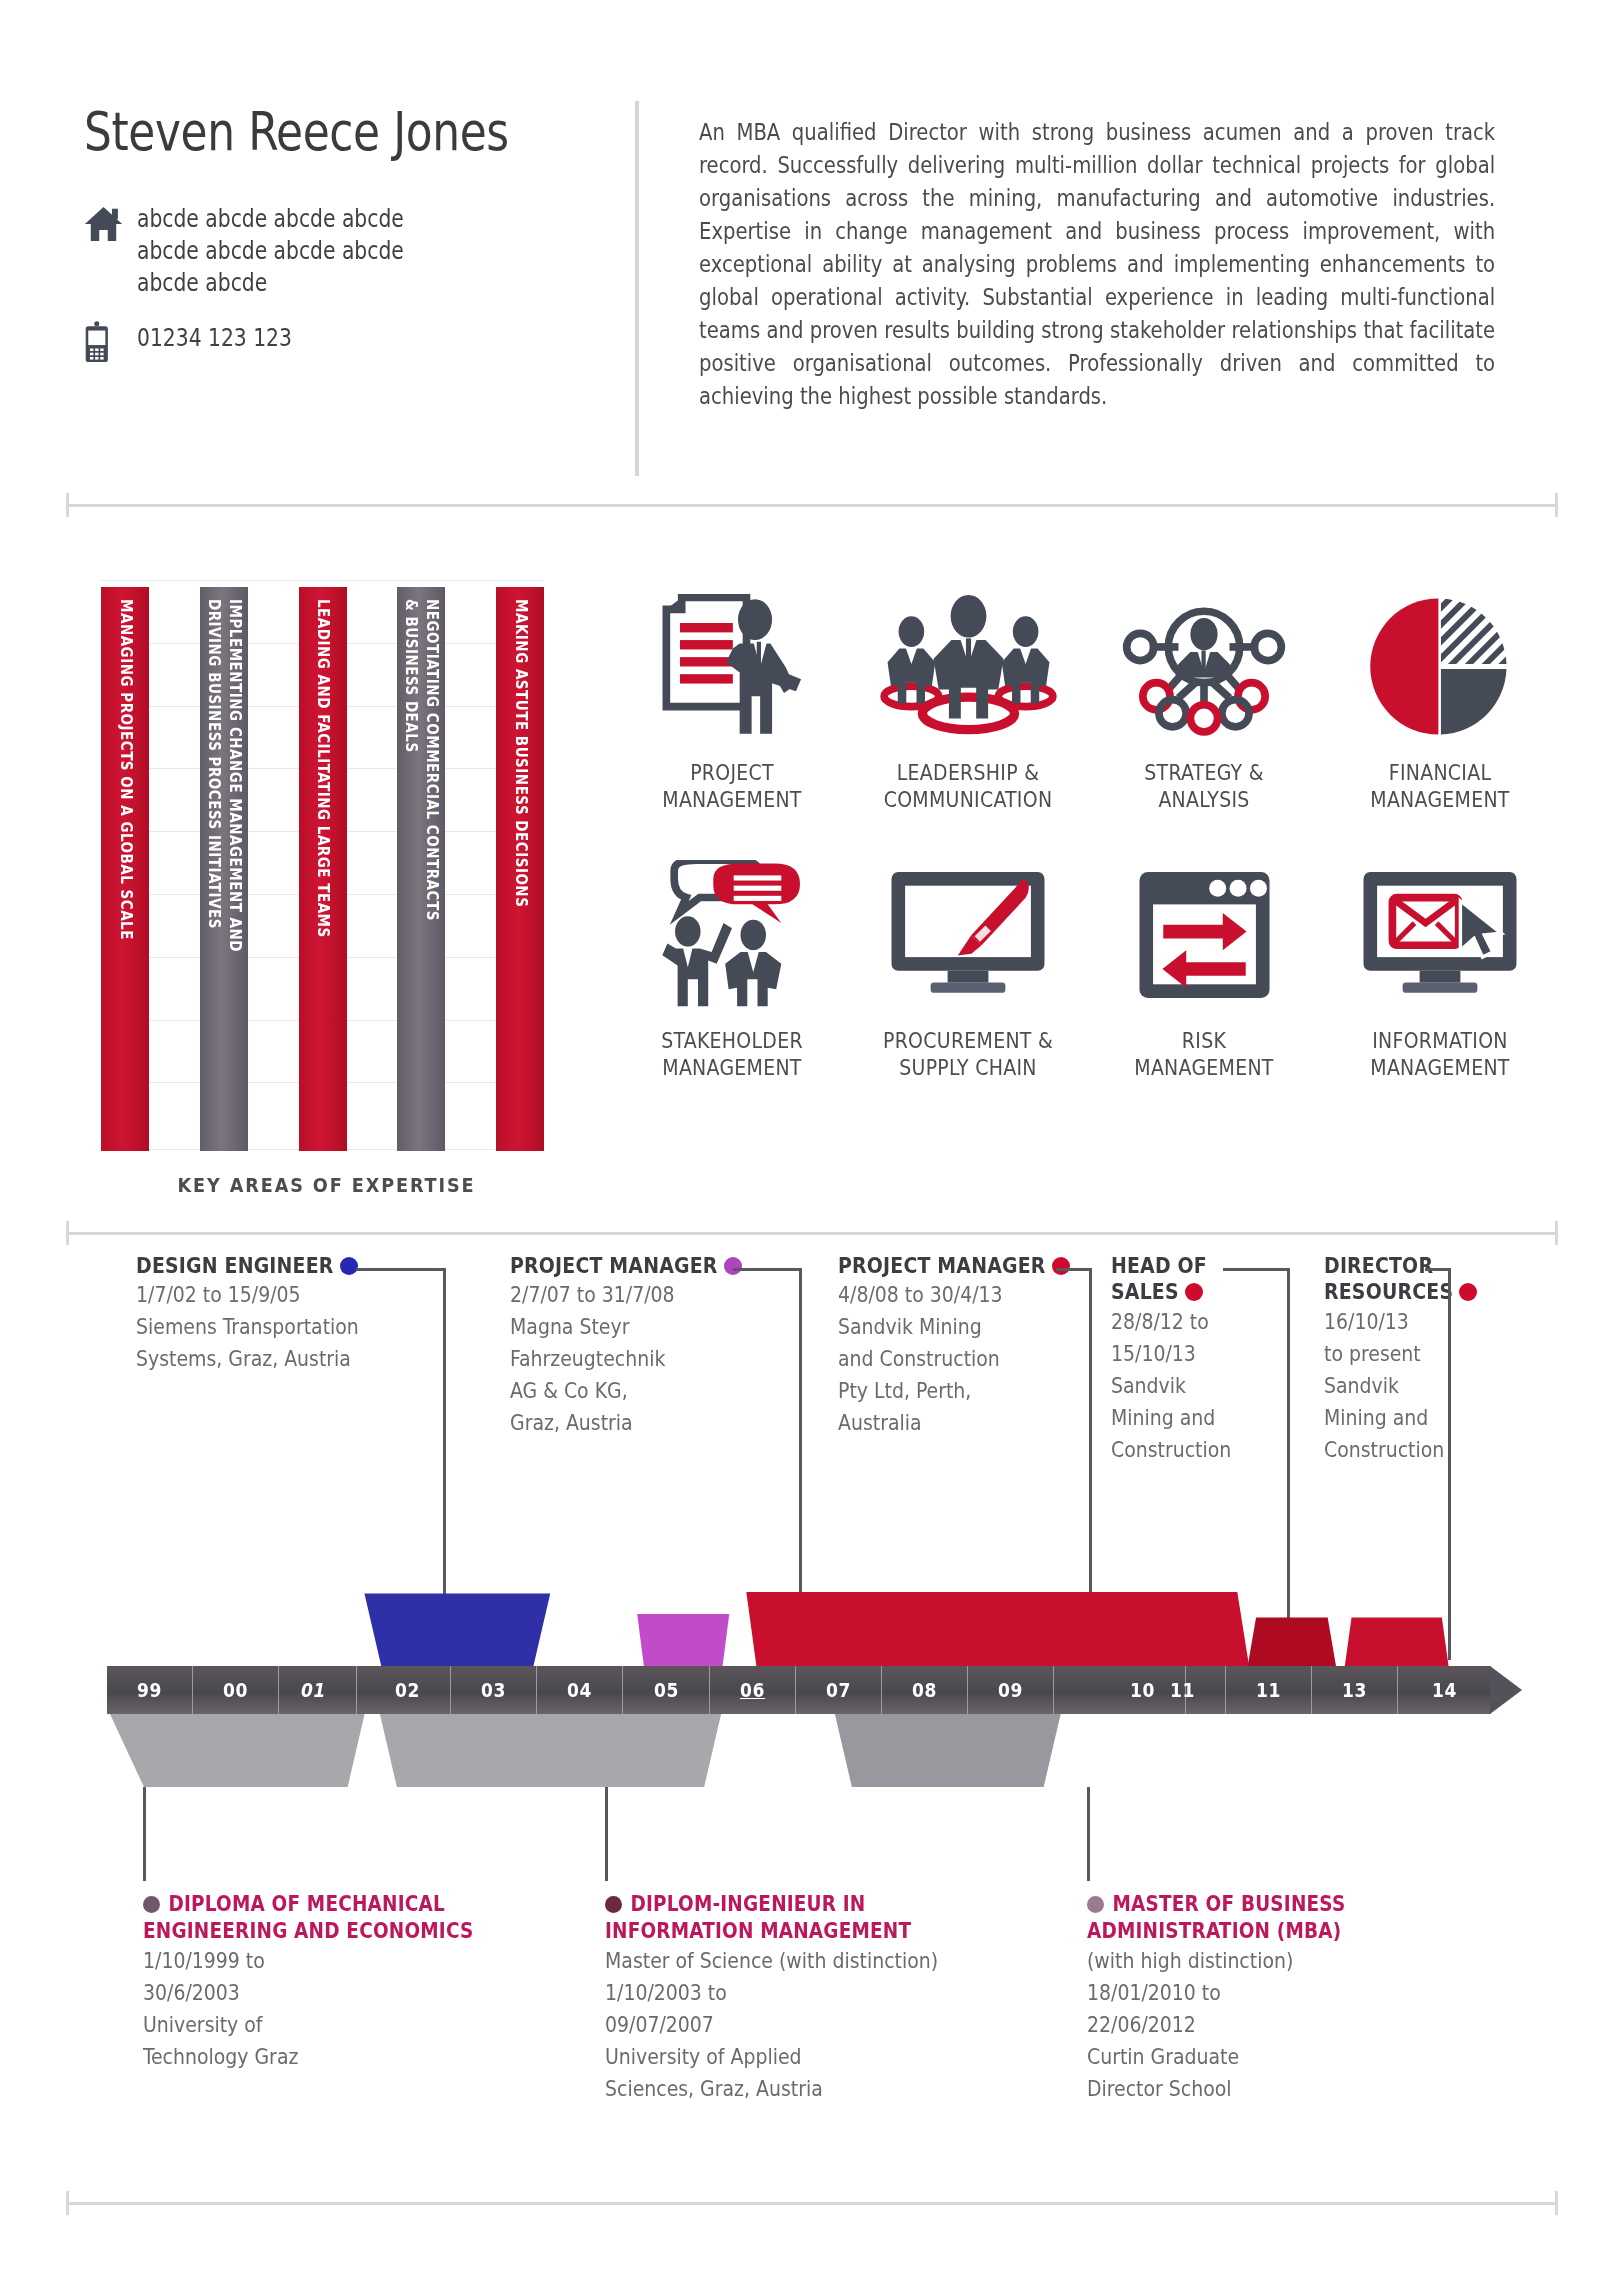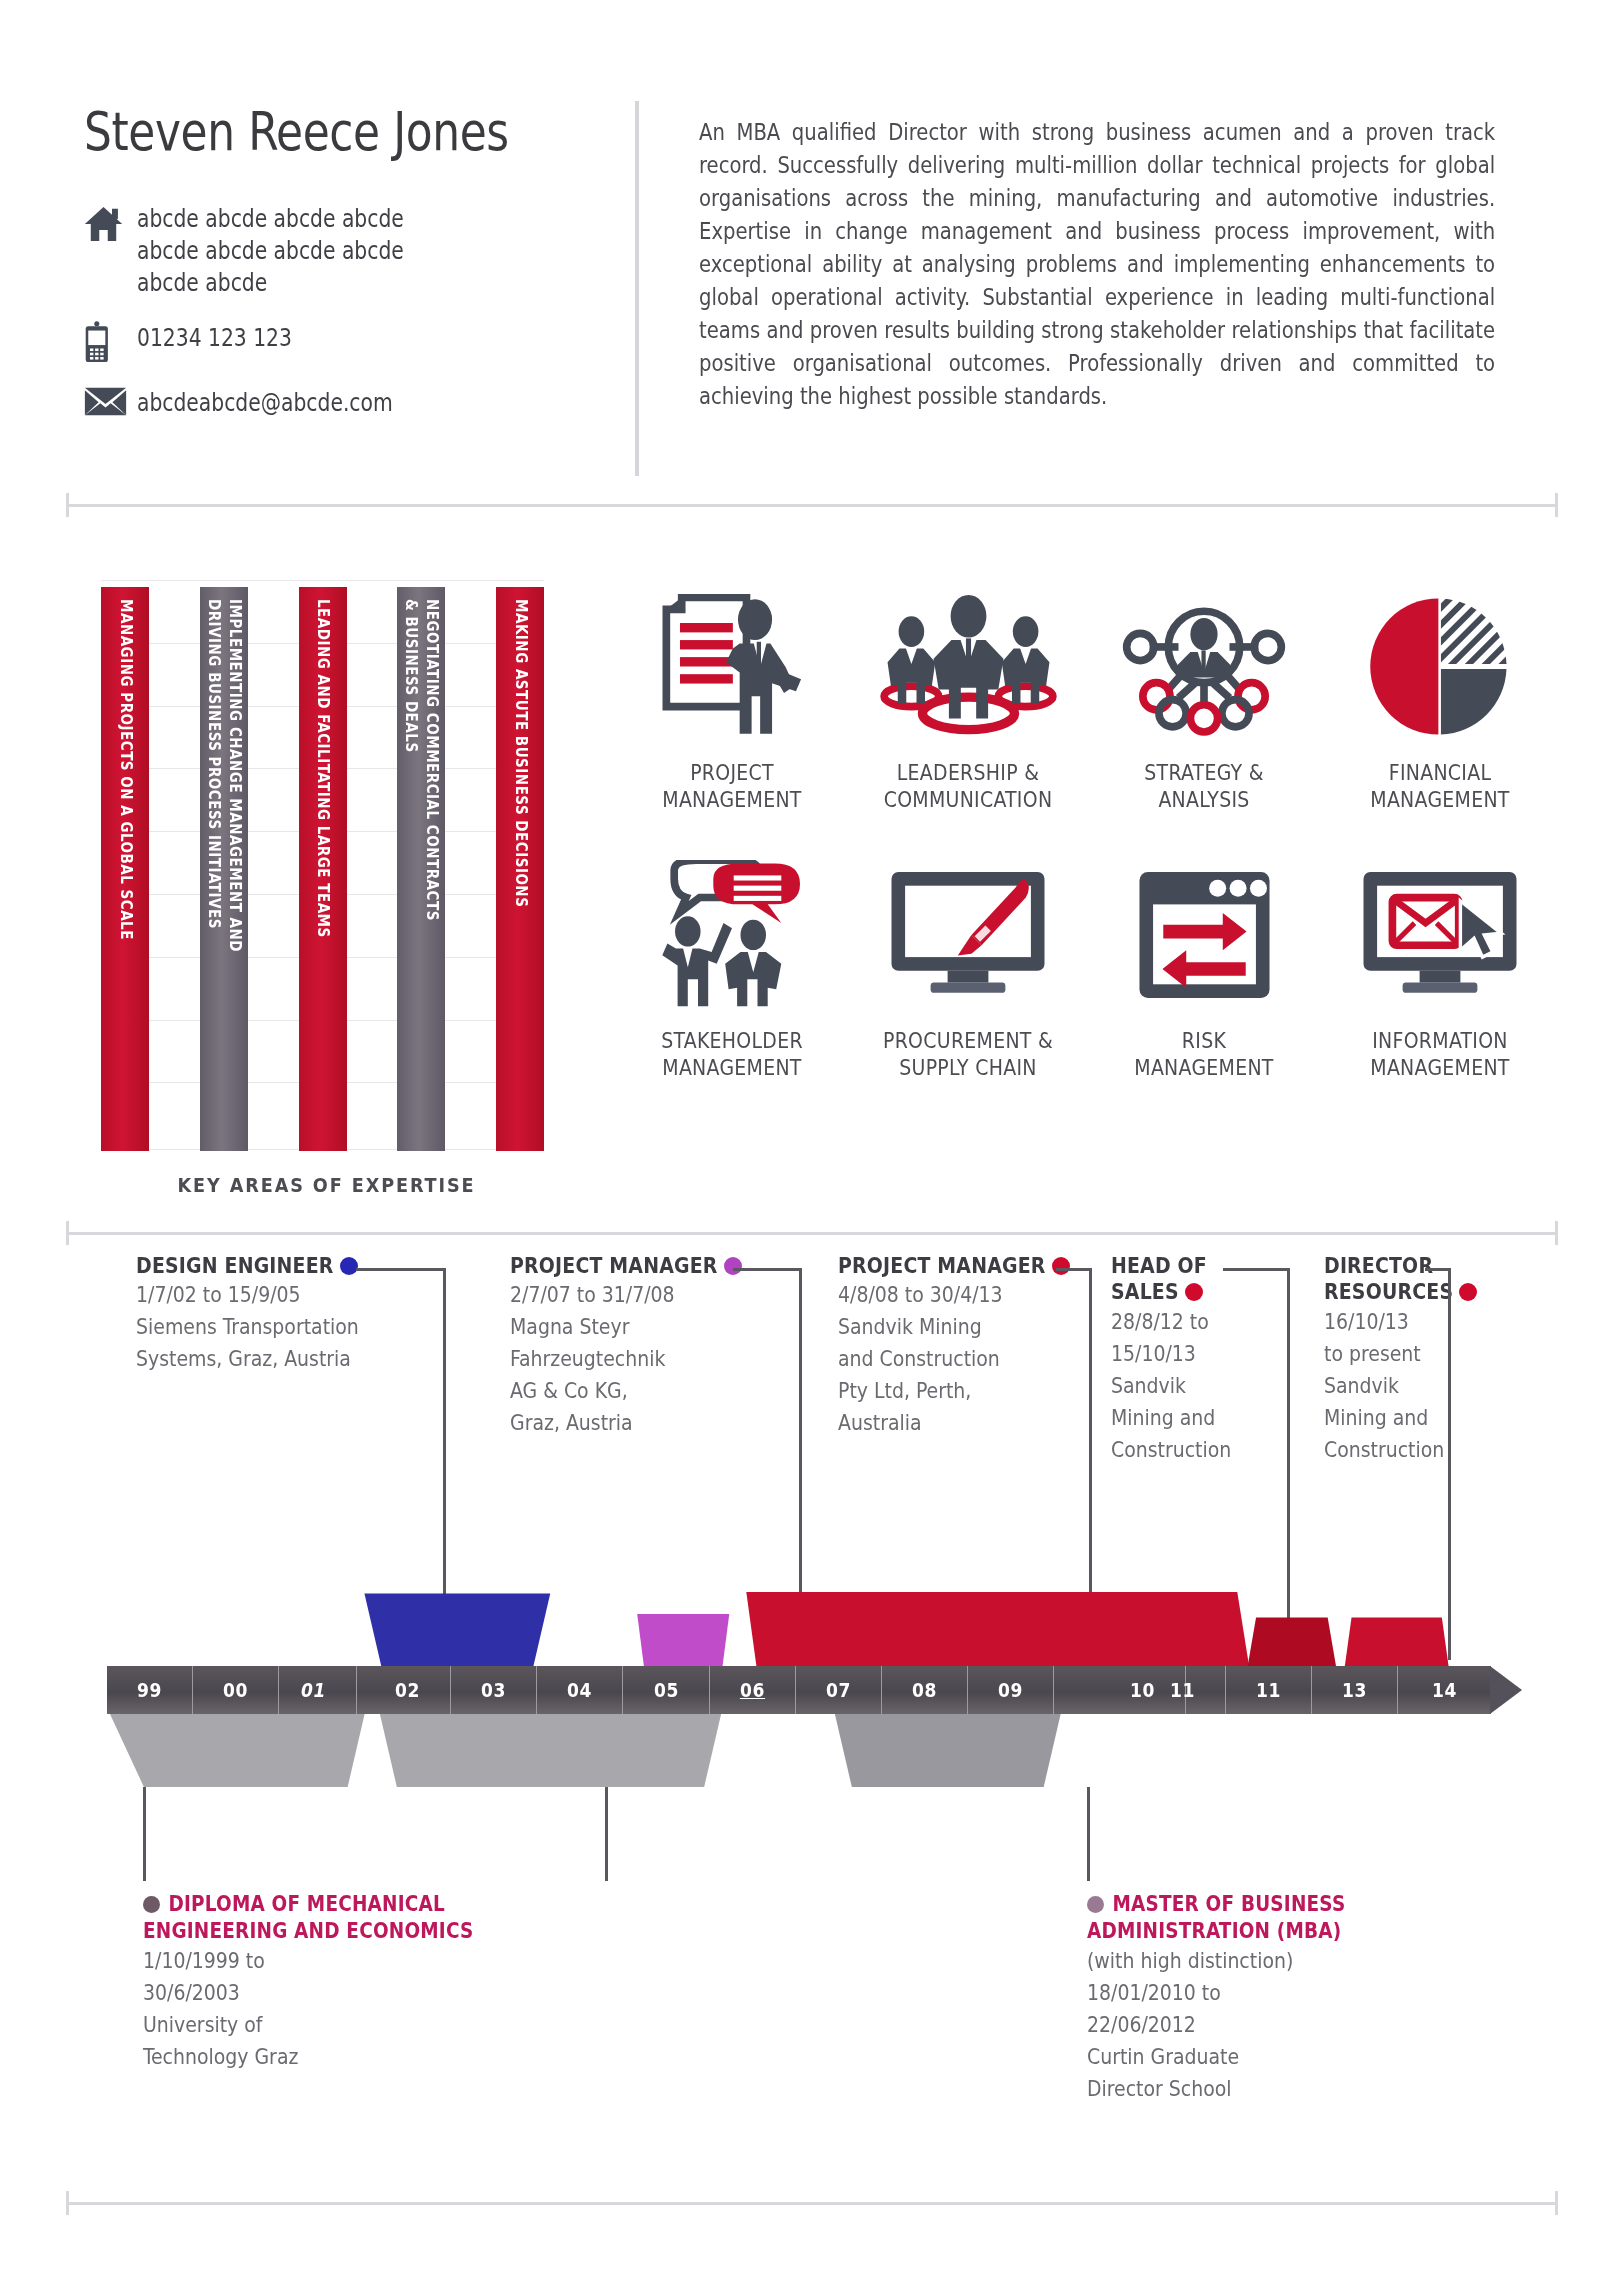--- a/index.html
+++ b/index.html
@@ -195,31 +195,20 @@
                 <rect x="19" y="37" width="4" height="3"></rect>
               <rect x="7" y="42" width="4" height="3"></rect>
                 <rect x="13" y="42" width="4" height="3"></rect>
                 <rect x="19" y="42" width="4" height="3"></rect>
             </g>
           </svg>
         </div>
         <div class="txt">01234 123 123</div>
       </div>
 
-      <div class="crow mail">
-        <div class="ico">
-          <svg width="43" height="31" viewBox="0 0 50 36">
-            <path d="M1 2 L49 2 L25 21 Z" fill="#454a57"></path>
-            <path d="M1 5 L1 34 L17 19 Z" fill="#454a57"></path>
-            <path d="M49 5 L49 34 L33 19 Z" fill="#454a57"></path>
-            <path d="M1 34 L19 20 L25 25 L31 20 L49 34 Z" fill="#454a57"></path>
-          </svg>
-        </div>
-        <div class="txt">abcdeabcde@abcde.com</div>
-      </div>
 
     </div>
 
     <div class="vrule"></div>
 
     <div class="profile">An MBA qualified Director with strong business acumen and a proven track record. Successfully delivering multi-million dollar technical projects for global organisations across the mining, manufacturing and automotive industries. Expertise in change management and business process improvement, with exceptional ability at analysing problems and implementing enhancements to global operational activity. Substantial experience in leading multi-functional teams and proven results building strong stakeholder relationships that facilitate positive organisational outcomes. Professionally driven and committed to achieving the highest possible standards.</div>
   </div>
 
   <div class="divider" id="div1">
     <div class="cap l"></div>
@@ -558,20 +547,29 @@
 
   <div class="edu-block" style="left:143px; top:1891px; width:367px;">
     <div class="title"><span class="edot" style="background:#6e5a66"></span><span>DIPLOMA OF MECHANICAL
 ENGINEERING AND ECONOMICS</span></div>
     <div class="body">1/10/1999 to
 30/6/2003</div>
     <div class="body">University of
 Technology Graz</div>
   </div>
 
+  <div class="edu-block" style="left:605px; top:1891px; width:426px;">
+    <div class="title"><span class="edot" style="background:#6b2a3c"></span><span>DIPLOM-INGENIEUR IN
+INFORMATION MANAGEMENT</span></div>
+    <div class="body">Master of Science (with distinction)</div>
+    <div class="body">1/10/2003 to
+09/07/2007</div>
+    <div class="body">University of Applied
+Sciences, Graz, Austria</div>
+  </div>
 
   <div class="edu-block" style="left:1087px; top:1891px; width:358px;">
     <div class="title"><span class="edot" style="background:#9a7a92"></span><span>MASTER OF BUSINESS
 ADMINISTRATION (MBA)</span></div>
     <div class="body">(with high distinction)</div>
     <div class="body">18/01/2010 to
 22/06/2012</div>
     <div class="body">Curtin Graduate
 Director School</div>
   </div>

